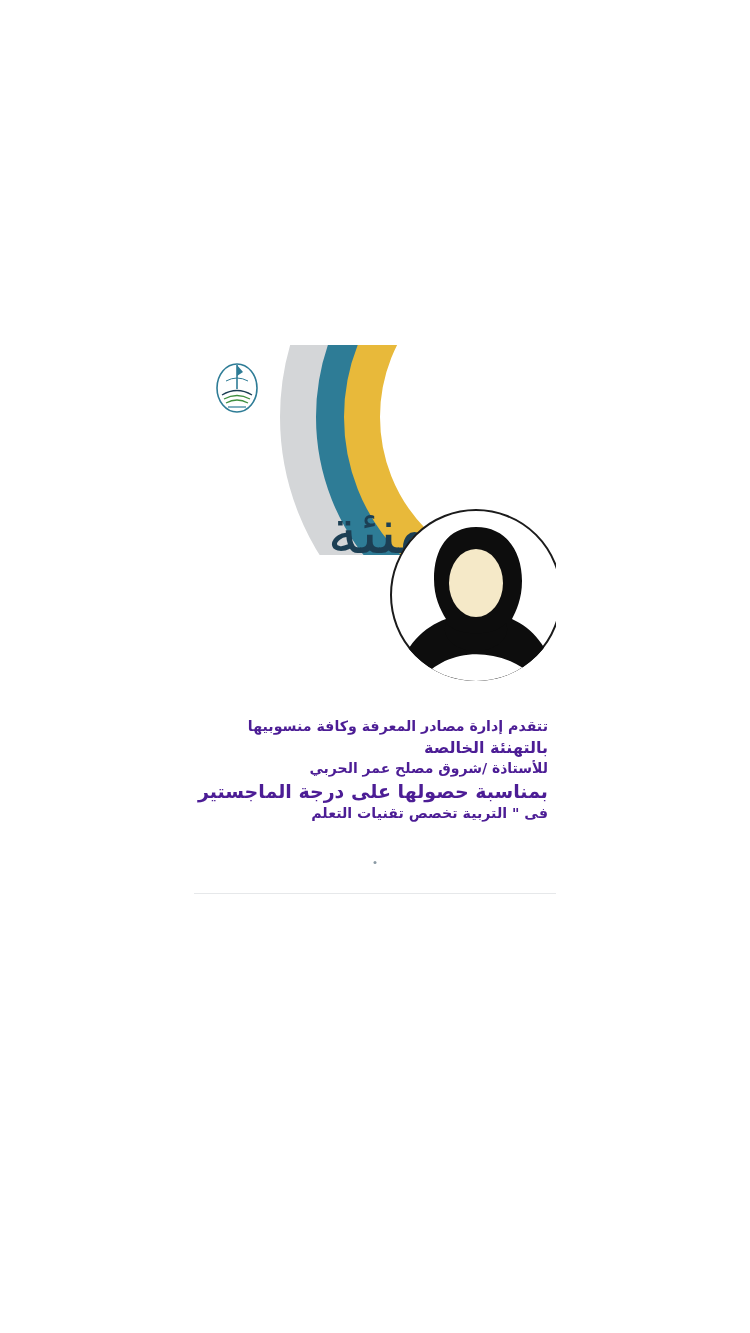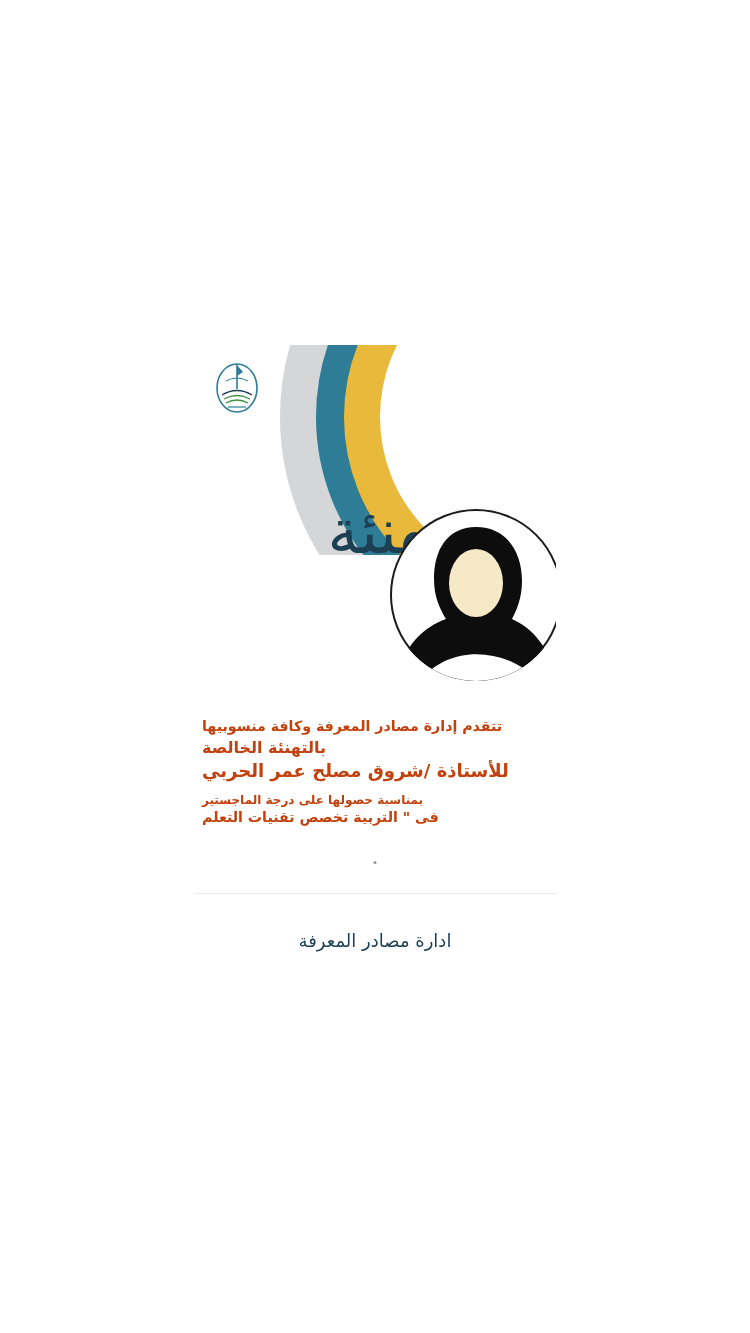--- a/index.html
+++ b/index.html
@@ -131,33 +131,33 @@
     height: 192px;
     overflow: hidden;
   }
 
   
   #body-text {
     position: absolute;
     left: 8px;
     top: 372px;
     width: 346px;
-    text-align: left;
+    text-align: right;
     direction: rtl;
-    color: #c2410c;
+    color: #4c1d95;
     font-family: "DejaVu Sans", "Liberation Sans", sans-serif;
     font-weight: bold;
     font-size: 14.5px;
     line-height: 1.38;
   }
   #body-text .line { display: block; white-space: nowrap; }
   #body-text .l1 { font-size: 14.2px; }
   #body-text .l2 { font-size: 16px; }
-  #body-text .l3 { font-size: 18px; }
-  #body-text .l4 { font-size: 12px; margin-top: 8px; }
+  #body-text .l3 { font-size: 14px; }
+  #body-text .l4 { font-size: 19px; }
   #body-text .l5 { font-size: 14.2px; }
 
   #dot {
     position: absolute;
     left: 50%;
     top: 516px;
     width: 3px;
     height: 3px;
     background: #8a99a4;
     border-radius: 50%;
@@ -250,16 +250,15 @@
       <span class="line l2">بالتهنئة الخالصة</span>
       <span class="line l3">للأستاذة /شروق مصلح عمر الحربي</span>
       <span class="line l4">بمناسبة حصولها على درجة الماجستير</span>
       <span class="line l5">فى " التربية تخصص تقنيات التعلم</span>
     </div>
 
     <div id="dot"></div>
 
     <div id="footer-rule"></div>
 
-    <div id="footer">ادارة  مصادر المعرفة</div>
 
   </div>
 </div>
 
 </body></html>

